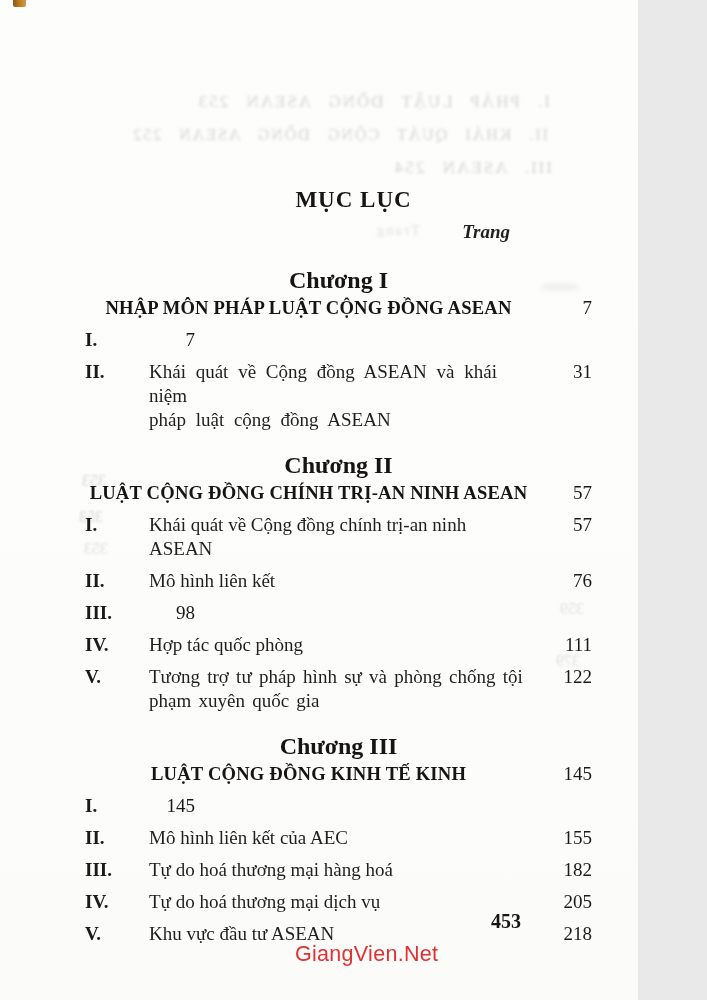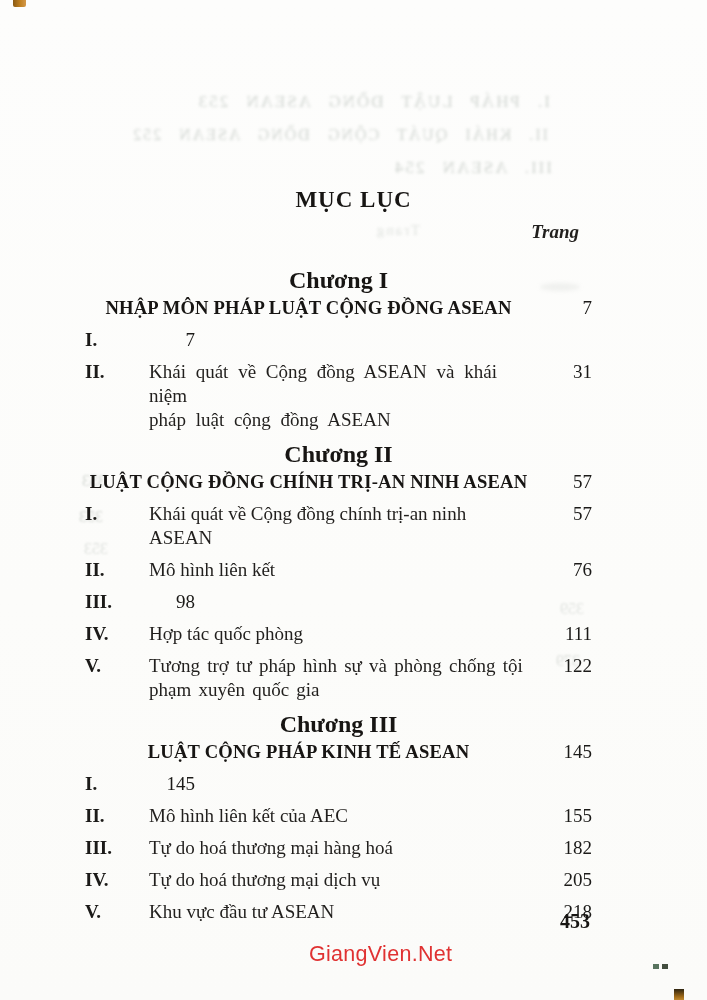--- a/index.html
+++ b/index.html
@@ -3,21 +3,21 @@
 <meta charset="utf-8">
 <style>
   html, body { margin: 0; padding: 0; }
   body {
     width: 707px; height: 1000px;
     background: #e9e9e9;
     font-family: "Liberation Serif", "DejaVu Serif", serif;
   }
   .paper {
     position: relative;
-    width: 707px; height: 1000px;
+    width: 638px; height: 1000px;
     background: linear-gradient(180deg, #fdfdfc 0%, #fcfcfa 60%, #fbfbf9 100%);
     overflow: hidden;
     color: #1f1e1c;
   }
 
   
   .bleed {
     position: absolute;
     transform: scaleX(-1);
     color: #939e95;
@@ -81,21 +81,21 @@
     color: #171513;
   }
   .trang-label {
     position: absolute; top: 221px; right: 128px;
     font-size: 19px; font-style: italic; font-weight: 600;
     color: #211f1d;
   }
   .toc {
     position: absolute; top: 268px; left: 85px; width: 507px;
   }
-  .chapter + .chapter { margin-top: 10px; }
+  .chapter + .chapter { margin-top: 21px; }
   .chapter-label {
     text-align: center;
     font-size: 24px; font-weight: 700;
     line-height: 24px;
     margin-bottom: 4px;
     color: #171513;
   }
   .row {
     display: flex;
     align-items: flex-start;
@@ -134,21 +134,20 @@
   }
   .footer-page {
     position: absolute; top: 910px; right: 117px;
     font-size: 20px; font-weight: 700; color: #171513;
   }
   .watermark {
     position: absolute; top: 942px; left: 295px;
     font-family: "Liberation Sans", "DejaVu Sans", sans-serif;
     font-size: 21.5px;
     letter-spacing: 0.3px;
-    margin-left: 14px;
   }
 </style>
 </head>
 <body>
 
 <div class="paper">
 
   <div class="mark-top-left"></div>
   <div class="bleed bl0">I. PHÁP LUẬT ĐỒNG ASEAN    253</div>
   <div class="bleed bl1">II. KHÁI QUÁT CỘNG ĐỒNG ASEAN    252</div>
@@ -213,21 +212,21 @@
         <div class="numeral">V.</div>
         <div class="text spread-sm">Tương trợ tư pháp hình sự và phòng chống tội
 phạm xuyên quốc gia</div>
         <div class="page">122</div>
       </div>
     </div>
 
     <div class="chapter">
       <div class="chapter-label">Chương III</div>
       <div class="row heading-row">
-        <div class="heading">LUẬT CỘNG PHÁP KINH TẾ ASEAN</div>
+        <div class="heading">LUẬT CỘNG ĐỒNG KINH TẾ KINH</div>
         <div class="page">145</div>
       </div>
       <div class="row">
         <div class="numeral">I.</div>
         <div class="page">145</div>
       </div>
       <div class="row">
         <div class="numeral">II.</div>
         <div class="text">Mô hình liên kết của AEC</div>
         <div class="page">155</div>

